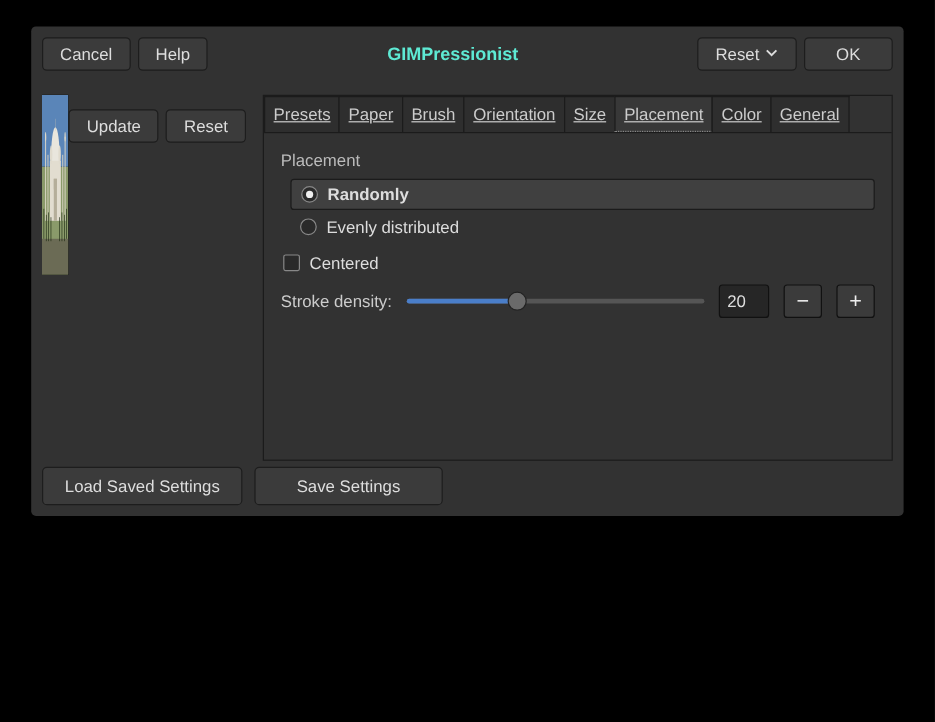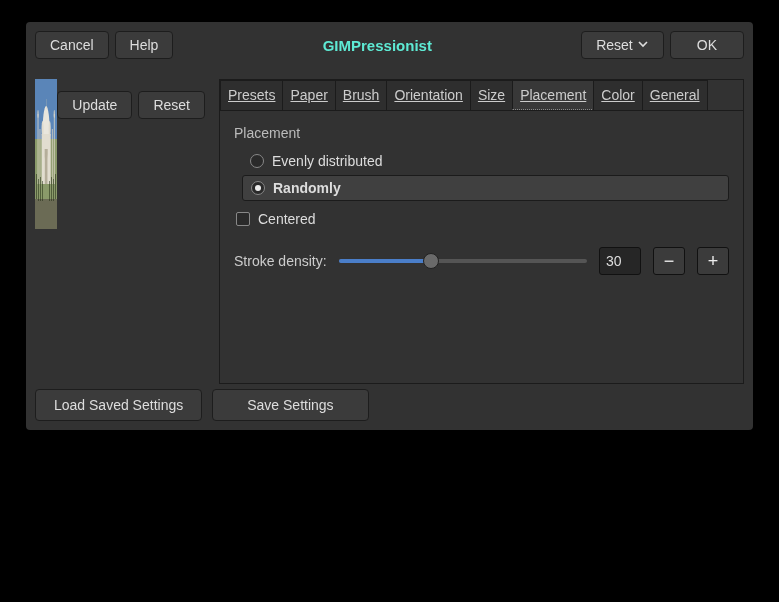--- a/index.html
+++ b/index.html
@@ -41,21 +41,21 @@
   .radio-row.selected { background: #404040; border: 1px solid #1b1b1b; font-weight: 600; }
   .radio {
     width: 14px; height: 14px; border-radius: 50%; border: 1px solid #888;
     display: inline-flex; align-items: center; justify-content: center; background: #2a2a2a;
   }
   .radio.on::after { content: ""; width: 6px; height: 6px; border-radius: 50%; background: #eee; }
   .check-row { display: flex; align-items: center; gap: 8px; margin: 10px 0 0 2px; }
   .checkbox {
     width: 14px; height: 14px; border: 1px solid #888; background: #2a2a2a; border-radius: 2px;
   }
-  .slider-row { display: flex; align-items: center; gap: 12px; margin-top: 20px; }
+  .slider-row { display: flex; align-items: center; gap: 12px; margin-top: 10px; }
   .slider-label { white-space: nowrap; color: #ccc; }
   .track {
     flex: 1; height: 4px; background: #555; border-radius: 2px; position: relative;
   }
   .track .fill {
     position: absolute; left: 0; top: 0; bottom: 0; width: 37%; background: #4a7ec9; border-radius: 2px;
   }
   .thumb {
     position: absolute; left: 37%; top: 50%; transform: translate(-50%, -50%);
     width: 16px; height: 16px; border-radius: 50%; background: #6a6a6a; border: 1px solid #222;
@@ -142,41 +142,41 @@
         <div class="tab">Orientation</div>
         <div class="tab">Size</div>
         <div class="tab active">Placement</div>
         <div class="tab">Color</div>
         <div class="tab">General</div>
       </div>
 
       <div class="tab-body">
         <div class="section-head">Placement</div>
 
+        <div class="radio-row selected">
+          <span class="radio on"></span>
+          <span>Randomly</span>
+        </div>
         <div class="radio-row">
           <span class="radio"></span>
           <span>Evenly distributed</span>
-        </div>
-        <div class="radio-row selected">
-          <span class="radio on"></span>
-          <span>Randomly</span>
         </div>
 
         <div class="check-row">
           <span class="checkbox"></span>
           <span>Centered</span>
         </div>
 
         <div class="slider-row">
           <span class="slider-label">Stroke density:</span>
           <div class="track">
             <div class="fill"></div>
             <div class="thumb"></div>
           </div>
-          <div class="numbox">30</div>
+          <div class="numbox">20</div>
           <div class="step">−</div>
           <div class="step">+</div>
         </div>
       </div>
     </div>
   </div>
 
   <div class="footer">
     <button class="btn" style="padding:7px 18px">Load Saved Settings</button>
     <button class="btn" style="padding:7px 34px">Save Settings</button>

